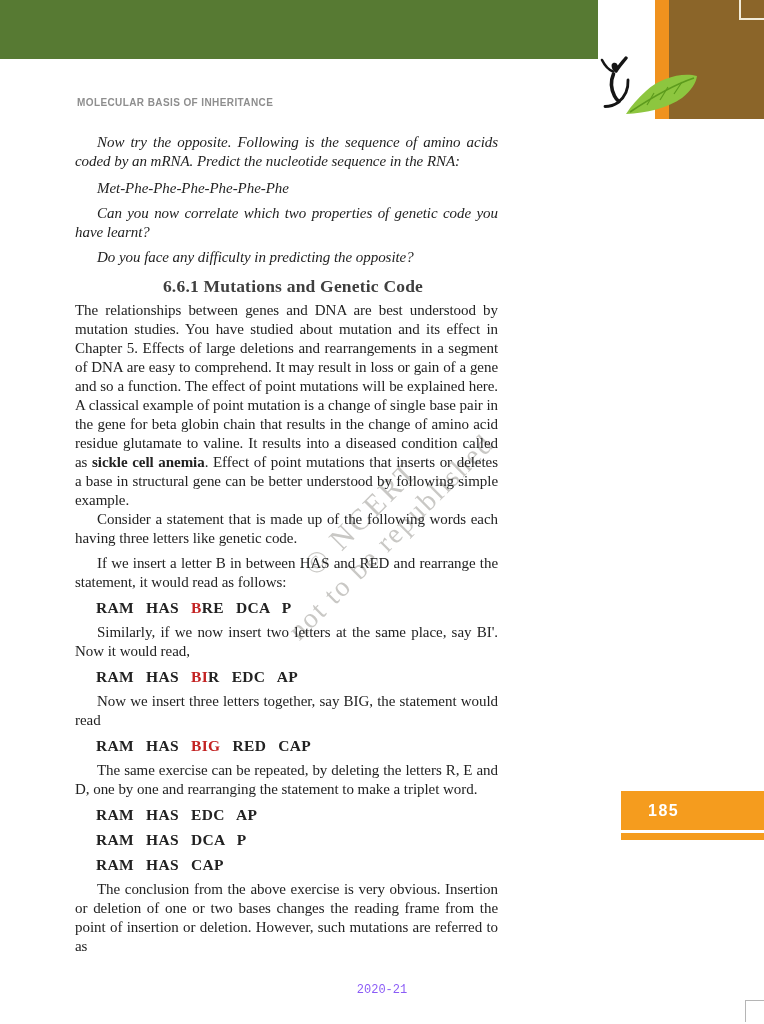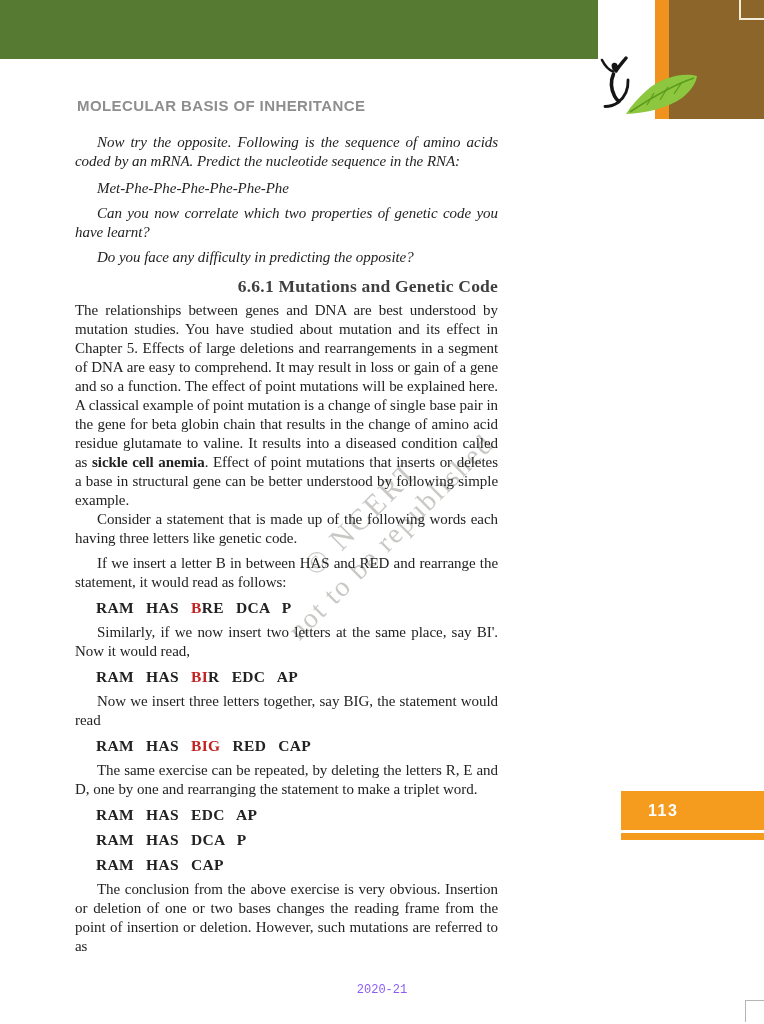--- a/index.html
+++ b/index.html
@@ -13,21 +13,21 @@
   .orange-strip{position:absolute;left:655px;top:0;width:14px;height:119px;background:#f0921e;}
   .brown-block{position:absolute;left:669px;top:0;width:95px;height:119px;background:#8b6529;}
   .corner-bracket{position:absolute;left:739px;top:0;width:25px;height:20px;
     border-left:2px solid #f2ecd9;border-bottom:2px solid #f2ecd9;box-sizing:border-box;}
   .logo{position:absolute;left:594px;top:56px;width:112px;height:68px;z-index:3;}
 
   
   .running-header{
     position:absolute;left:77px;top:97px;z-index:2;
     font-family:"Liberation Sans", sans-serif;
-    font-size:15px;font-weight:bold;letter-spacing:0.4px;color:#8e8e8e;
+    font-size:10px;font-weight:bold;letter-spacing:0.4px;color:#8e8e8e;
   }
 
   
   .watermark{
     position:absolute;z-index:0;
     font-family:"Liberation Serif", serif;color:#c9c8c5;
     transform:rotate(-45deg);text-align:center;white-space:nowrap;
   }
   .wm1{left:271px;top:501px;width:180px;font-size:30px;letter-spacing:3px;}
   .wm2{left:221px;top:521px;width:340px;font-size:28px;letter-spacing:2px;}
@@ -39,21 +39,21 @@
     text-align:justify;letter-spacing:-0.05px;
   }
   .content p{margin:6px 0 0 0;}
   .ind{text-indent:22px;}
   .it{font-style:italic;}
   .mt0{margin-top:0 !important;font-family:Liberation Serif, serif;}
   .mt3{margin-top:3px !important;font-family:Liberation Serif, serif;}
   .mt8{margin-top:8px !important;}
   h2.section{
     margin:8px 0 0 13px;font-size:17.5px;line-height:23px;font-weight:bold;
-    color:#3f3f3f;letter-spacing:0.2px;text-align:right;
+    color:#3f3f3f;letter-spacing:0.2px;text-align:center;
   }
   .stmt{
     margin:6px 0 0 0;padding-left:21px;font-weight:bold;font-size:15.5px;
     word-spacing:8px;letter-spacing:0.3px;text-align:left;text-indent:0;
   }
   .stmt .red{color:#c32222;}
   .jlast{text-align-last:justify;}
 
   
   .page-box{
@@ -129,17 +129,17 @@
 
   <p class="ind">The same exercise can be repeated, by deleting the letters R, E and D, one by one and rearranging the statement to make a triplet word.</p>
 
   <p class="stmt"><span>RAM HAS EDC AP</span><span class="red"></span><span></span></p>
   <p class="stmt"><span>RAM HAS DCA P</span><span class="red"></span><span></span></p>
   <p class="stmt"><span>RAM HAS CAP</span><span class="red"></span><span></span></p>
 
   <p class="ind jlast">The conclusion from the above exercise is very obvious. Insertion or deletion of one or two bases changes the reading frame from the point of insertion or deletion. However, such mutations are referred to as</p>
 </div>
 
-<div class="page-box"><span>113</span></div>
+<div class="page-box"><span>185</span></div>
 <div class="page-box-strip"></div>
 
 <div class="footer-year">2020-21</div>
 <div class="bottom-corner"></div>
 
 </body></html>

